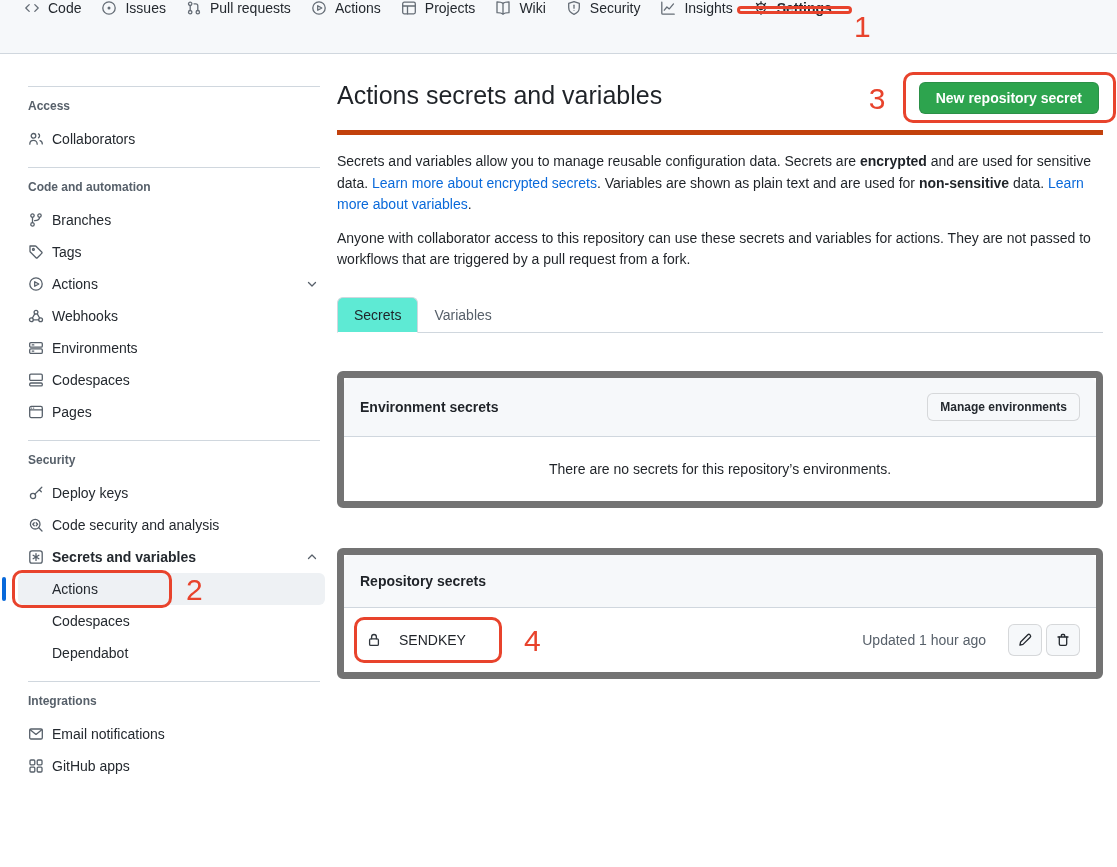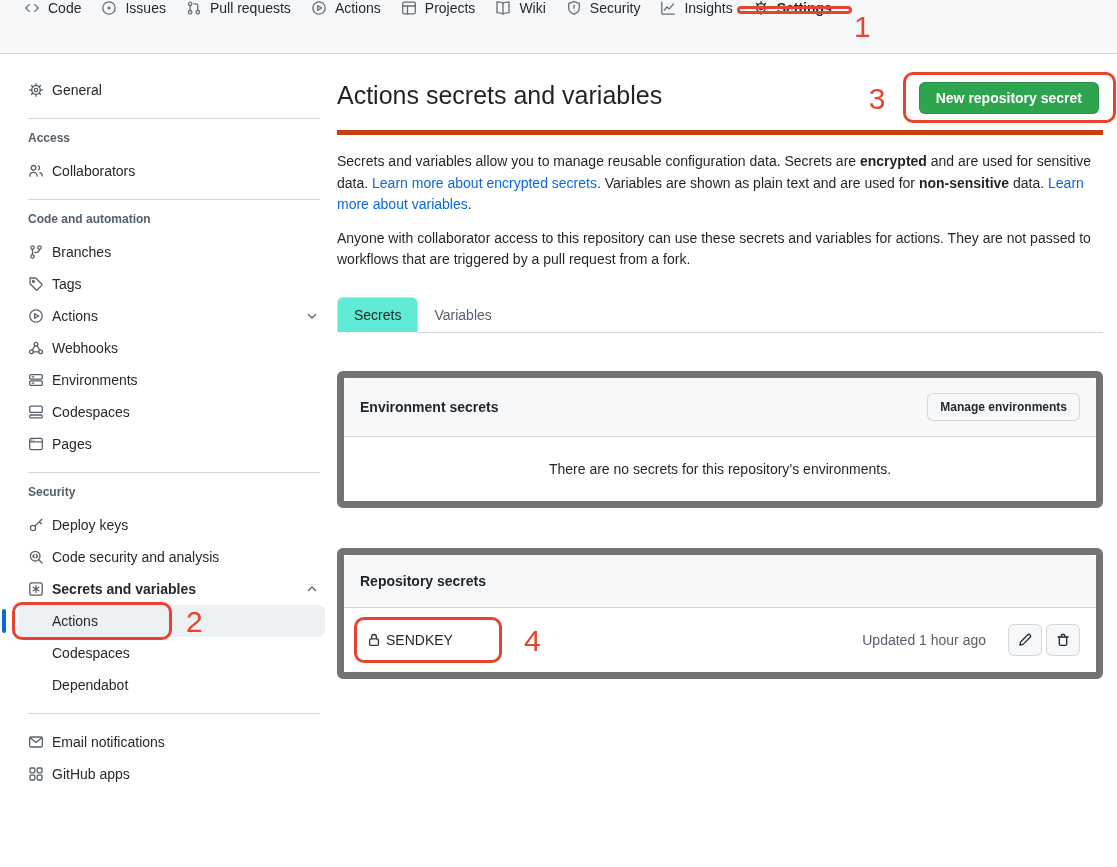--- a/index.html
+++ b/index.html
@@ -77,21 +77,21 @@
   .box-head { background:#f6f8fa; border-bottom:1px solid #d0d7de; border-radius:6px 6px 0 0;
               padding:15px 16px; display:flex; justify-content:space-between; align-items:center; }
   .repo-box .box-head { padding:18px 16px; }
   .box-title { font-weight:700; color:#1f2328; }
   .btn-light { background:#f6f8fa; border:1px solid rgba(31,35,40,.15); border-radius:6px;
                font-size:12px; font-weight:700; color:#24292f; padding:6px 12px;
                font-family:inherit; cursor:pointer; }
   .box-body.empty { padding:24px 16px; text-align:center; color:#1f2328; }
 
   .secret-row { display:flex; justify-content:space-between; align-items:center; padding:16px; }
-  .secret-name { position:relative; display:flex; align-items:center; gap:4px;
+  .secret-name { position:relative; display:flex; align-items:center; gap:17px;
                  padding-left:6px; color:#1f2328; }
   .secret-name .ic { color:#30363d; }
   .row-right { display:flex; align-items:center; gap:4px; }
   .updated { color:#57606a; margin-right:18px; }
   .icon-btn { width:34px; height:32px; display:flex; align-items:center; justify-content:center;
               background:#f6f8fa; border:1px solid rgba(31,35,40,.15); border-radius:6px;
               color:#24292f; cursor:pointer; }
 </style>
 </head>
 <body>
@@ -183,30 +183,20 @@
     <span class="tab-underline"></span>
     <span class="anno-box anno-1"></span>
   </div>
   <span class="anno-num num-1">1</span>
 </header>
 
 <div class="page-body">
 
   <aside class="sidebar">
     <div class="side-inner">
-      <div class="side-item">
-        <span class="ic">
-            <svg viewBox="0 0 16 16">
-              <circle cx="8" cy="8" r="4.3"></circle>
-              <circle cx="8" cy="8" r="1.7"></circle>
-              <path d="M8 1.7v2M8 12.3v2M1.7 8h2M12.3 8h2M3.55 3.55l1.4 1.4M11.05 11.05l1.4 1.4M12.45 3.55l-1.4 1.4M4.95 11.05l-1.4 1.4"></path>
-            </svg>
-          </span>
-        <span>General</span>
-      </div>
 
       <hr class="sdiv">
       <div class="side-header">Access</div>
       <div class="side-item">
         <span class="ic">
             <svg viewBox="0 0 16 16">
               <circle cx="5.5" cy="4.8" r="2.3"></circle>
               <path d="M1.8 13.2c0-2.3 1.6-3.8 3.7-3.8s3.7 1.5 3.7 3.8"></path>
               <path d="M10.5 2.9a2.3 2.3 0 0 1 0 3.9M12 9.6c1.4.4 2.3 1.7 2.3 3.3"></path>
             </svg>
@@ -331,20 +321,21 @@
         <span class="anno-num num-2">2</span>
       </div>
       <div class="side-item side-sub">
         <span>Codespaces</span>
       </div>
       <div class="side-item side-sub">
         <span>Dependabot</span>
       </div>
 
       <hr class="sdiv">
+      <div class="side-header">Integrations</div>
       <div class="side-item">
         <span class="ic">
             <svg viewBox="0 0 16 16">
               <rect x="1.7" y="3" width="12.6" height="10" rx="1.3"></rect>
               <path d="m2.2 3.8 5.8 4.6 5.8-4.6"></path>
             </svg>
           </span>
         <span>Email notifications</span>
       </div>
       <div class="side-item">

